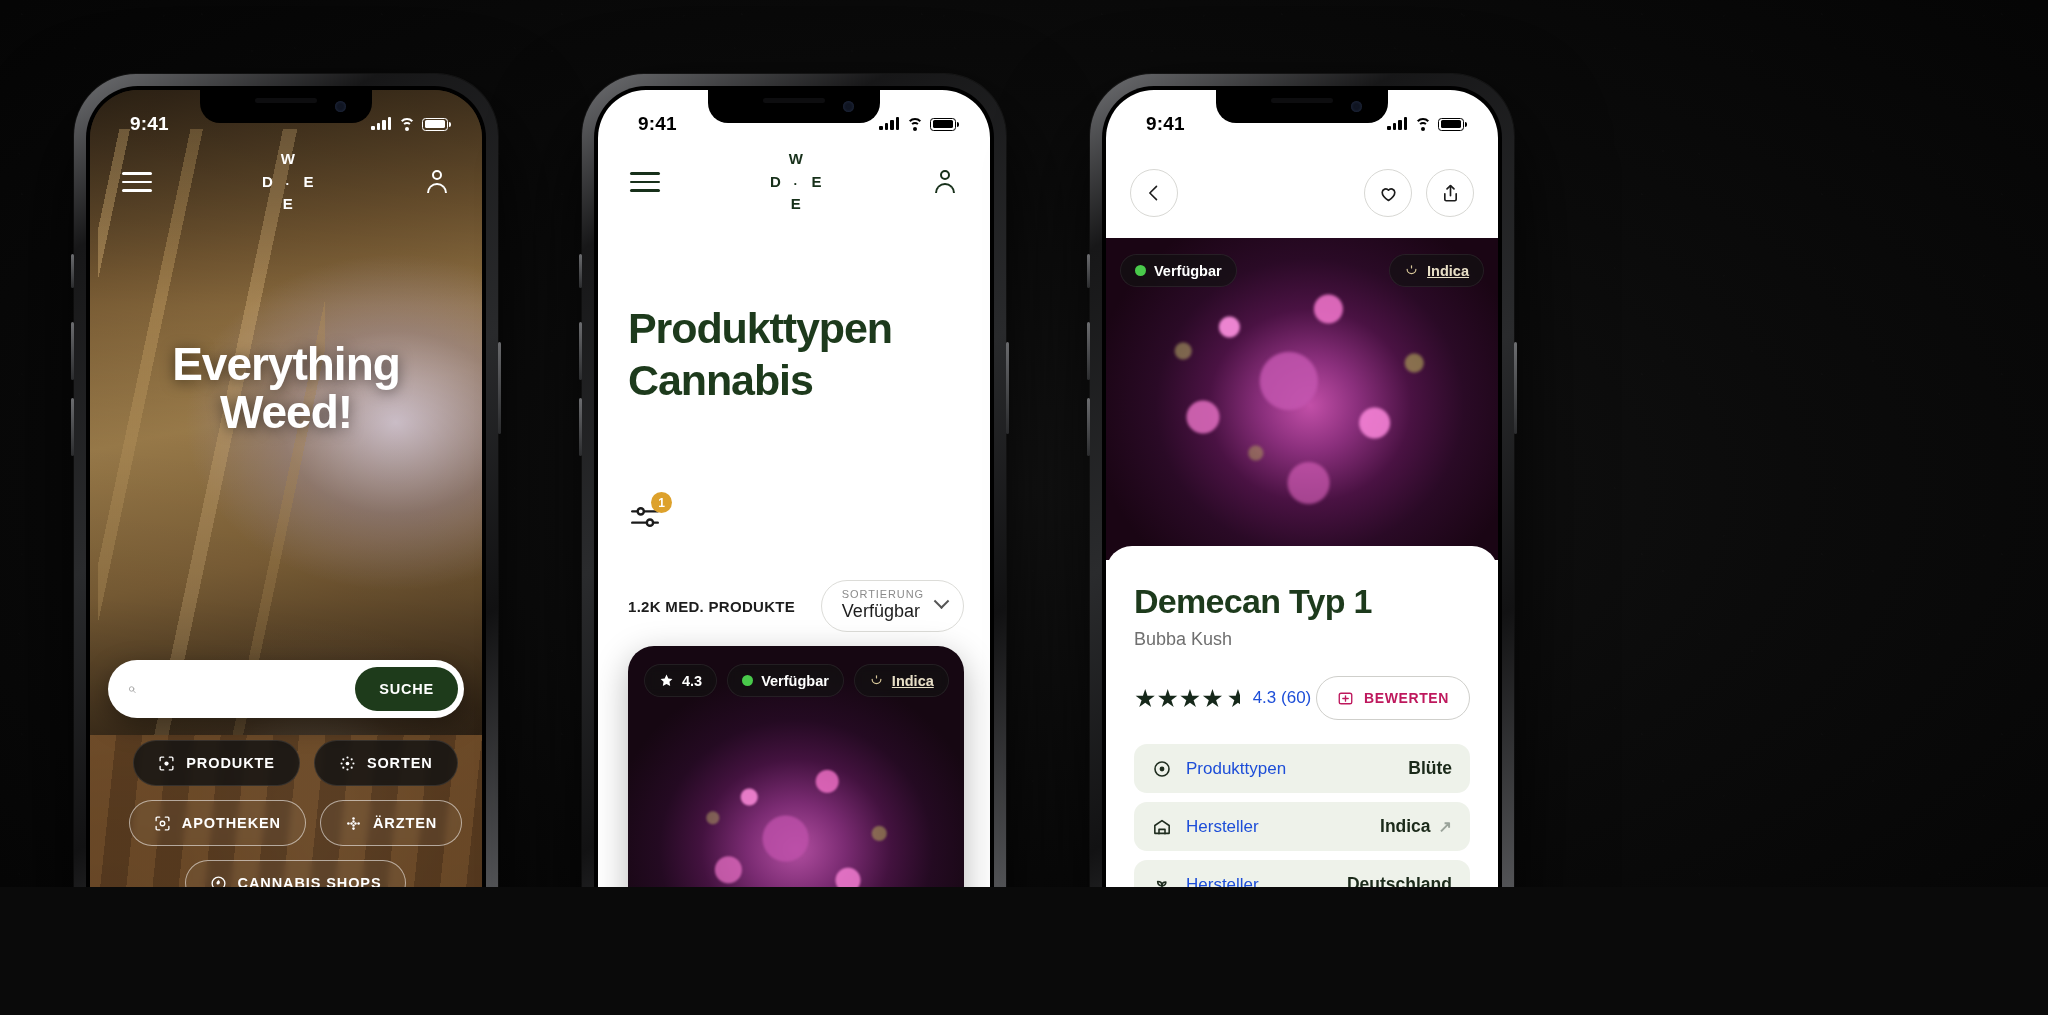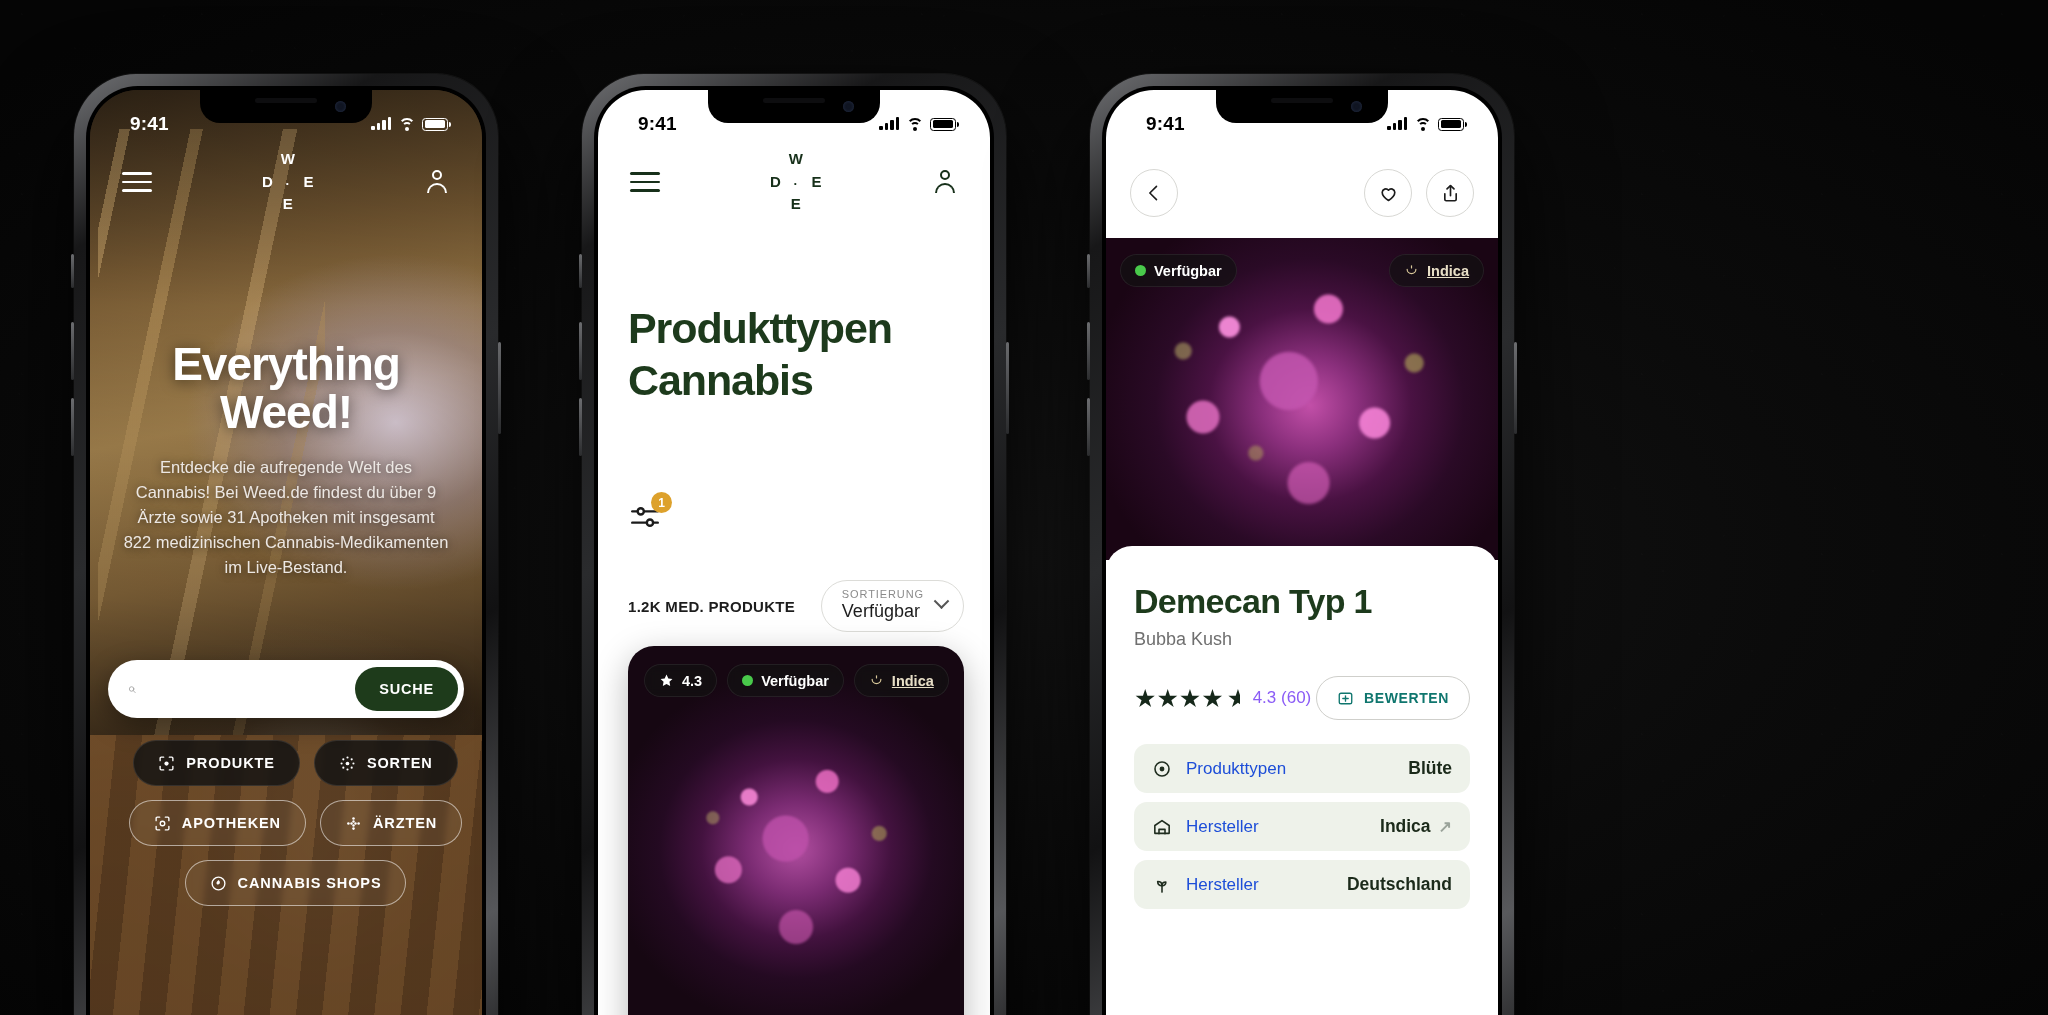--- a/index.html
+++ b/index.html
@@ -6,21 +6,21 @@
   * { box-sizing: border-box; margin: 0; padding: 0; }
   html, body {
     width: 2048px; height: 1015px;
     overflow: hidden;
     background: #0a0a0a;
     font-family: "Liberation Sans", sans-serif;
   }
 
   .stage {
     position: relative;
-    width: 2048px; height: 1015px;
+    width: 2048px; height: 887px;
     background:
       radial-gradient(ellipse 1400px 700px at 50% 55%, #151515 0%, #0b0b0b 55%, #050505 100%);
     overflow: hidden;
   }
   .noise {
     position: absolute; inset: 0;
     opacity: .35;
     background-image:
       radial-gradient(circle at 12% 8%, rgba(255,255,255,.035) 0 1px, transparent 1px),
       radial-gradient(circle at 34% 22%, rgba(255,255,255,.03) 0 1px, transparent 1px),
@@ -326,26 +326,26 @@
   .p3-chips { position: absolute; top: 16px; left: 14px; right: 14px; display: flex; align-items: center; z-index: 6; }
   .p3-body {
     position: absolute; top: 456px; left: 0; right: 0; bottom: 0;
     background: #fff; border-radius: 26px 26px 0 0; padding: 36px 28px 0;
     z-index: 8;
   }
   .p3-name { font-size: 34px; font-weight: 700; color: #1d3a1c; letter-spacing: -.7px; }
   .p3-strain { margin-top: 8px; font-size: 18px; color: #6f6f6f; }
   .p3-rating-row { margin-top: 26px; display: flex; align-items: center; justify-content: space-between; }
   .stars { display: flex; align-items: center; gap: 3px; font-size: 25px; color: #16281a; letter-spacing: 0; }
-  .rate-val { margin-left: 13px; font-size: 17px; color: #8b5cf6; }
+  .rate-val { margin-left: 13px; font-size: 17px; color: #1d4ed8; }
   .btn-bewerten {
     display: inline-flex; align-items: center; gap: 10px;
     height: 44px; padding: 0 20px; border-radius: 24px;
     border: 1.5px solid #cfcfcb; background: #fff; cursor: pointer;
-    font-size: 14px; font-weight: 700; letter-spacing: .6px; color: #0f766e;
+    font-size: 14px; font-weight: 700; letter-spacing: .6px; color: #be185d;
     font-family: inherit;
   }
   .info-rows { margin-top: 24px; display: flex; flex-direction: column; gap: 9px; }
   .info-row {
     display: flex; align-items: center; gap: 14px;
     background: #eef2ea; border-radius: 13px; padding: 14px 18px;
   }
   .info-label { font-size: 17px; color: #1d4ed8; }
   .info-value { margin-left: auto; font-size: 17.5px; font-weight: 700; color: #1b2a1a; display: flex; align-items: center; gap: 8px; }
   .arrow-ne { color: #9aa39a; font-size: 16px; }
@@ -405,21 +405,20 @@
             <span class="l-e2">E</span>
           </span>
           <span class="person">
             <span class="head"></span>
               <span class="body"></span>
           </span>
         </div>
 
         <div class="hero-content">
           <h1 class="hero-title">Everything Weed!</h1>
-          <p class="hero-sub">Entdecke die aufregende Welt des Cannabis! Bei Weed.de findest du über 9 Ärzte sowie 31 Apotheken mit insgesamt 822 medizinischen Cannabis-Medikamenten im Live-Bestand.</p>
         </div>
 
         <div class="hero-search">
           <svg width="21" height="21" viewBox="0 0 24 24" class="ic" style="color:#8a8a8a">
             <circle cx="10.5" cy="10.5" r="6.6"></circle>
               <line x1="15.4" y1="15.4" x2="21" y2="21"></line>
           </svg>
           <input type="text" value="" placeholder="" style="">
           <button class="btn-suche">SUCHE</button>
         </div>

